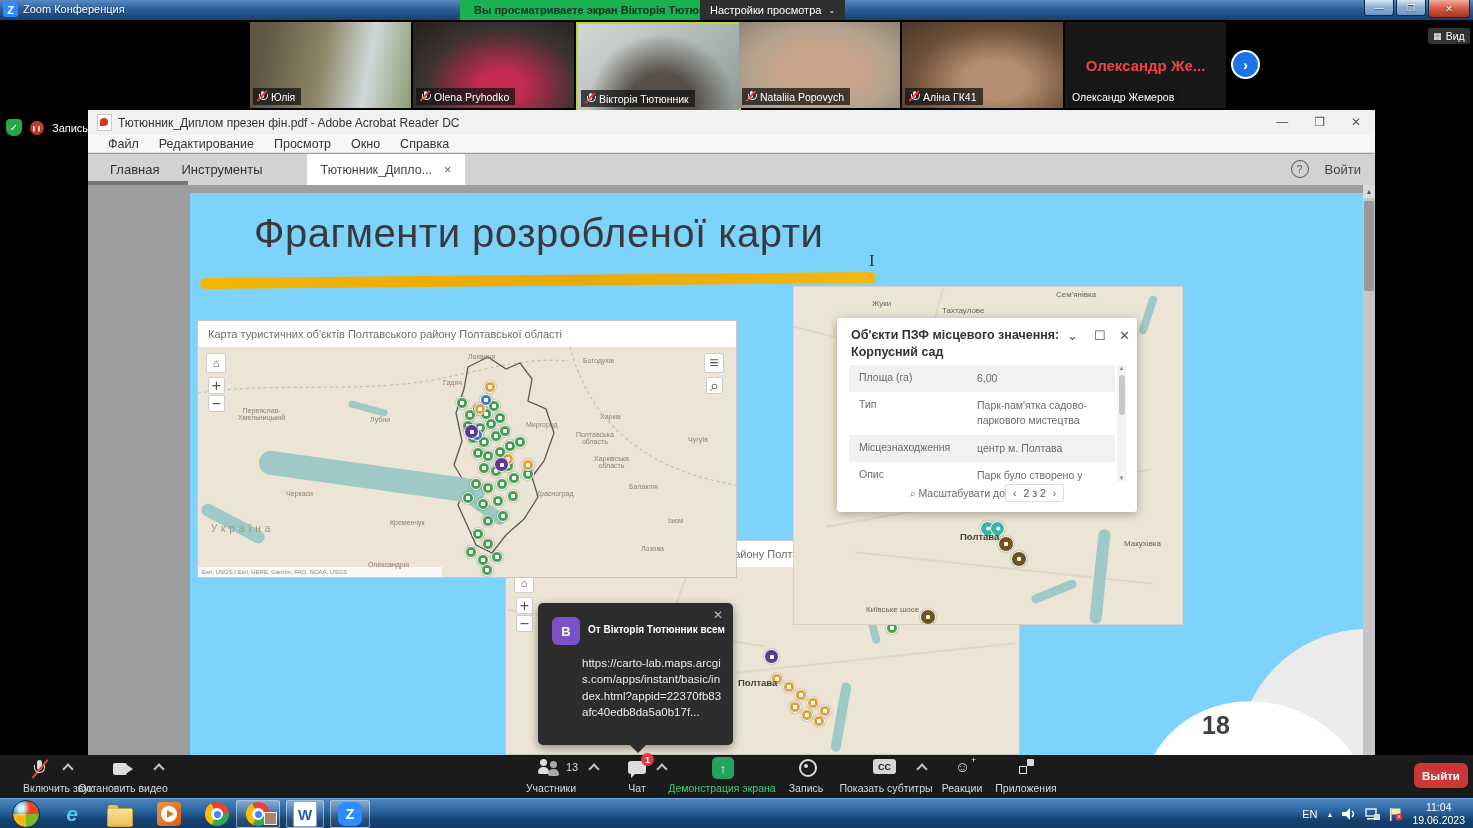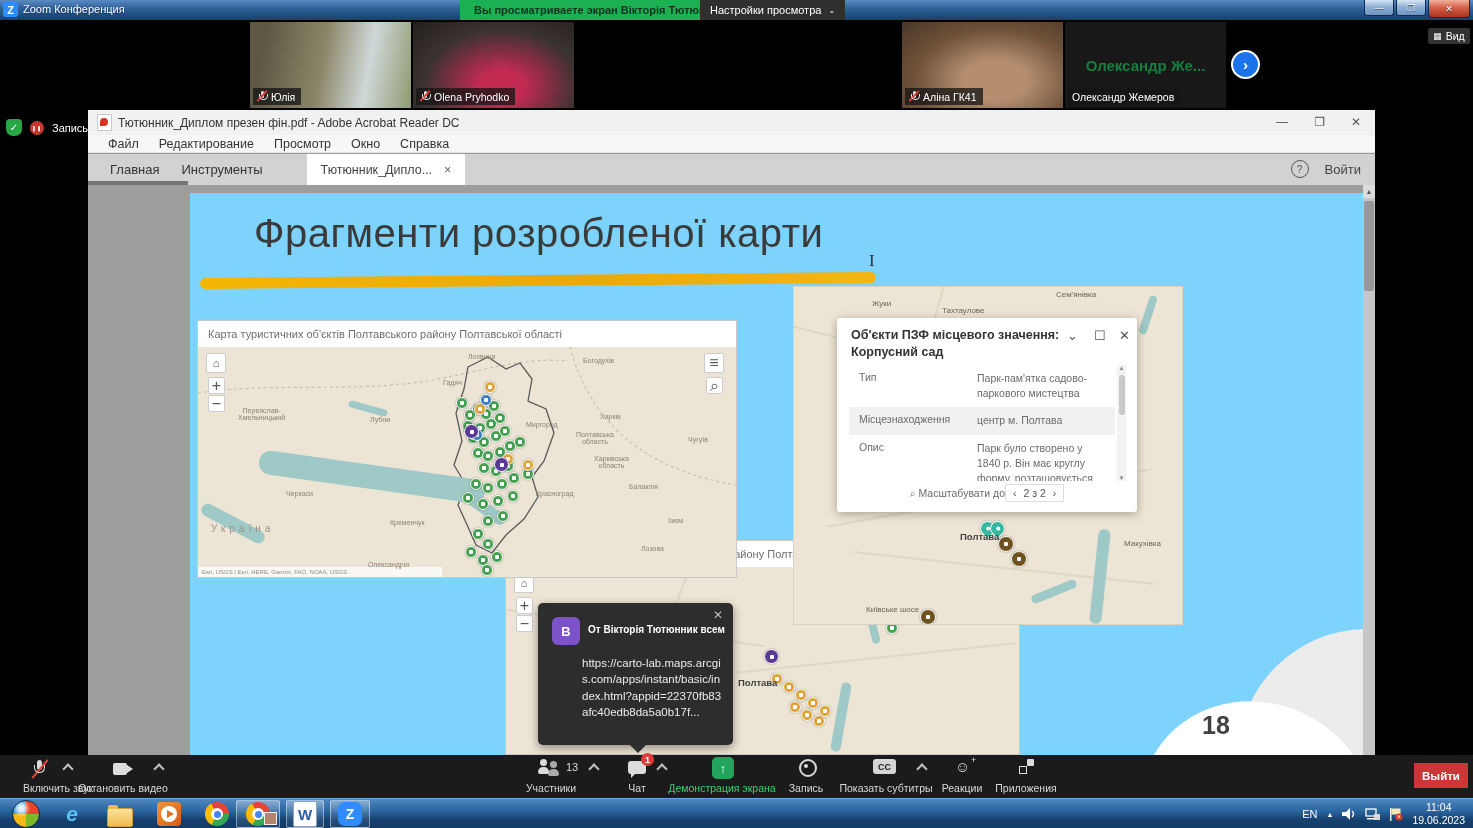--- a/index.html
+++ b/index.html
@@ -117,21 +117,21 @@
   .badge{position:absolute;width:13px;height:13px;background:#e23a3a;border-radius:50%;color:#fff;font-size:9px;font-weight:bold}
   .bshare{position:absolute;width:22px;height:22px;background:#23a45b;border-radius:5px;color:#fff;font-size:13px;font-weight:bold}
   .brec{position:absolute;width:14px;height:14px;border:2px solid #dcdcdc;border-radius:50%}
   .brec::after{content:"";position:absolute;left:3px;top:3px;width:4px;height:4px;background:#dcdcdc;border-radius:50%}
   .bcc{position:absolute;width:23px;height:15px;background:#d6d6d6;border-radius:3px;color:#1b1b1b;font-size:9px;font-weight:bold}
   .bsmile{position:absolute;color:#dcdcdc;font-size:15px;line-height:1}
   .bsmile i{position:absolute;right:-6px;top:-3px;font-size:9px;font-style:normal}
   .bapps{position:absolute;width:15px;height:15px}
   .bapps::before{content:"";position:absolute;left:0;bottom:0;width:6px;height:6px;border:1.5px solid #dcdcdc}
   .bapps::after{content:"";position:absolute;right:0;top:0;width:7px;height:7px;background:#dcdcdc;border-radius:1px}
-  #leave{position:absolute;left:1414px;top:8px;width:54px;height:25px;background:#cd3636;border-radius:0;color:#fff;font-size:11.5px;font-weight:bold}
+  #leave{position:absolute;left:1414px;top:8px;width:54px;height:25px;background:#cd3636;border-radius:6px;color:#fff;font-size:11.5px;font-weight:bold}
   
   #tbar{left:0;top:798px;width:1473px;height:30px;background:linear-gradient(180deg,#4f86bd,#2a659f 40%,#16406e 70%,#123a66);border-top:1px solid #6ba6e0}
   .tslot{position:absolute;top:1px;width:40px;height:28px}
   .tslot.press{background:linear-gradient(rgba(255,255,255,.34),rgba(255,255,255,.12) 50%,rgba(255,255,255,.05));border:1px solid rgba(255,255,255,.45);border-radius:2px;box-sizing:border-box}
   #orb{width:26px;height:26px;border-radius:50%;border:1px solid #0d2a4d;
        background:radial-gradient(circle at 32% 28%,rgba(255,255,255,.85) 0 10%,rgba(255,255,255,0) 34%),conic-gradient(#e8452c 0 25%,#7db72a 0 50%,#f5b716 0 75%,#2c9bd8 0)}
   #ie{color:#59c2f0;font-size:21px;font-weight:bold;font-style:italic}
   #folder{width:24px;height:17px;background:linear-gradient(#fce398,#eebb53);border:1px solid #c99f3c;border-radius:2px;position:relative;margin-top:6px}
   #folder::before{content:"";position:absolute;left:0;top:-4px;width:10px;height:4px;background:#eebb53;border-radius:2px 2px 0 0}
   #wmp{width:24px;height:24px;border-radius:4px;background:linear-gradient(135deg,#f2953c,#d95b12);position:relative}
@@ -178,30 +178,46 @@
         </div>
     </div>
     <div class="tile" style="left:413px;background:radial-gradient(ellipse at 55% 75%,#c22a52 18%,#3a3330 62%,#241f1c)">
       <div class="nm">
           <span class="micoff">
             <b></b>
           </span>
           <span>Olena Pryhodko</span>
         </div>
     </div>
+    <div class="tile" style="left:576px;background:radial-gradient(ellipse at 52% 95%,#57504a 28%,rgba(0,0,0,0) 62%),linear-gradient(135deg,#d3d8d4,#aeb6b4 60%,#8d9894);border:2px solid #b5d63c">
+      <div class="nm">
+          <span class="micoff">
+            <b></b>
+          </span>
+          <span>Вікторія Тютюнник</span>
+        </div>
+    </div>
+    <div class="tile" style="left:739px;background:radial-gradient(ellipse at 50% 58%,#c9a489 32%,#b5a38f 62%,#8f8373)">
+      <div class="nm">
+          <span class="micoff">
+            <b></b>
+          </span>
+          <span>Nataliia Popovych</span>
+        </div>
+    </div>
     <div class="tile" style="left:902px;background:radial-gradient(ellipse at 58% 68%,#b58e6f 24%,#6e5139 62%,#4a3728)">
       <div class="nm">
           <span class="micoff">
             <b></b>
           </span>
           <span>Аліна ГК41</span>
         </div>
     </div>
     <div class="tile fc" style="left:1065px;background:#181818">
-      <div style="color:#15803d;font-size:15px;font-weight:bold">Олександр  Же...</div>
+      <div style="color:#ef4444;font-size:15px;font-weight:bold">Олександр  Же...</div>
       <div class="nm">
           <span>Олександр Жемеров</span>
         </div>
     </div>
     <div class="abs fc" style="left:1231px;top:30px;width:25px;height:25px;background:#1a73e8;border:2px solid #fff;border-radius:50%;color:#fff;font-size:15px;font-weight:bold">›</div>
   </div>
   <div class="abs fc" id="viewbtn">
     <span style="font-size:9px">▦</span>
     <span>Вид</span>
   </div>
@@ -308,20 +324,24 @@
 
         <div class="abs" id="popup">
           <div id="ptitle">
             <span>Об'єкти ПЗФ місцевого значення:</span><br>
             <span>Корпусний сад</span>
           </div>
           <span class="pico" style="left:230px">⌄</span>
           <span class="pico" style="left:257px">☐</span>
           <span class="pico" style="left:282px">✕</span>
           <div id="ptable">
+            <div class="prow alt">
+              <span class="plabel">Площа (га)</span>
+                <span class="pval">6,00</span>
+            </div>
             <div class="prow">
               <span class="plabel">Тип</span>
                 <span class="pval">Парк-пам'ятка садово-паркового мистецтва</span>
             </div>
             <div class="prow alt">
               <span class="plabel">Місцезнаходження</span>
                 <span class="pval">центр м. Полтава</span>
             </div>
             <div class="prow">
               <span class="plabel">Опис</span>

